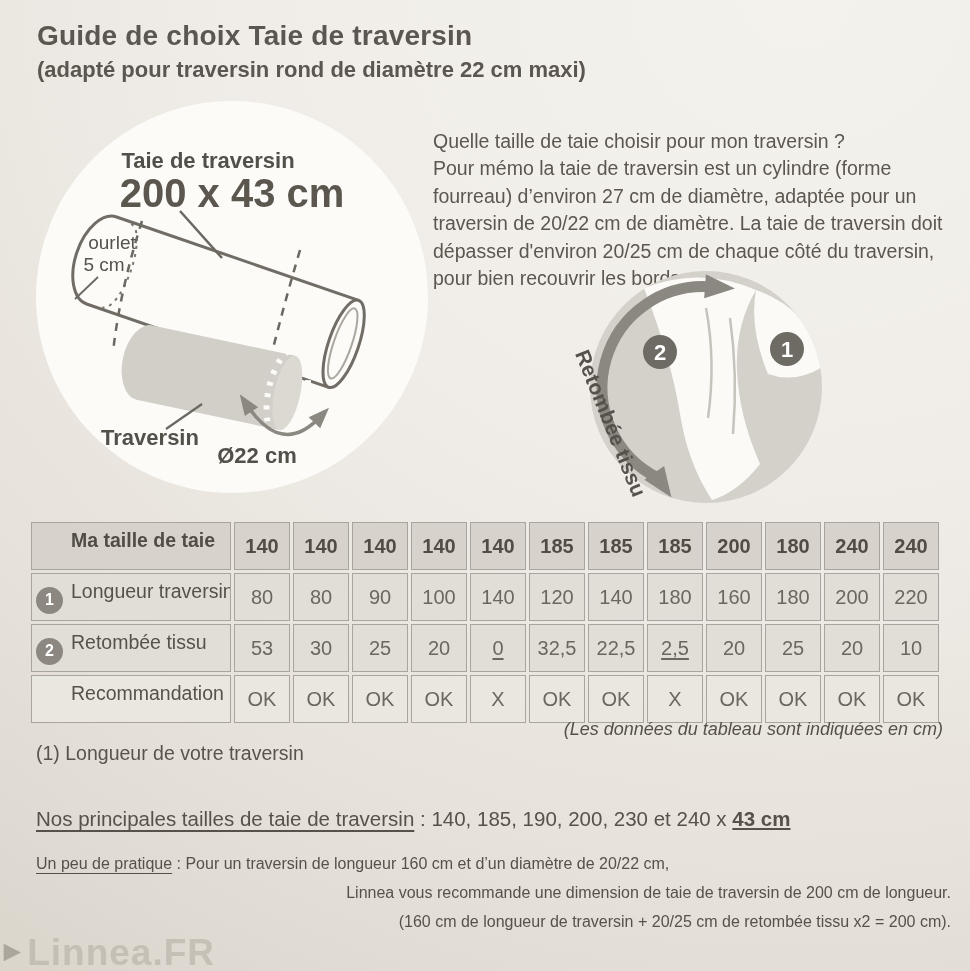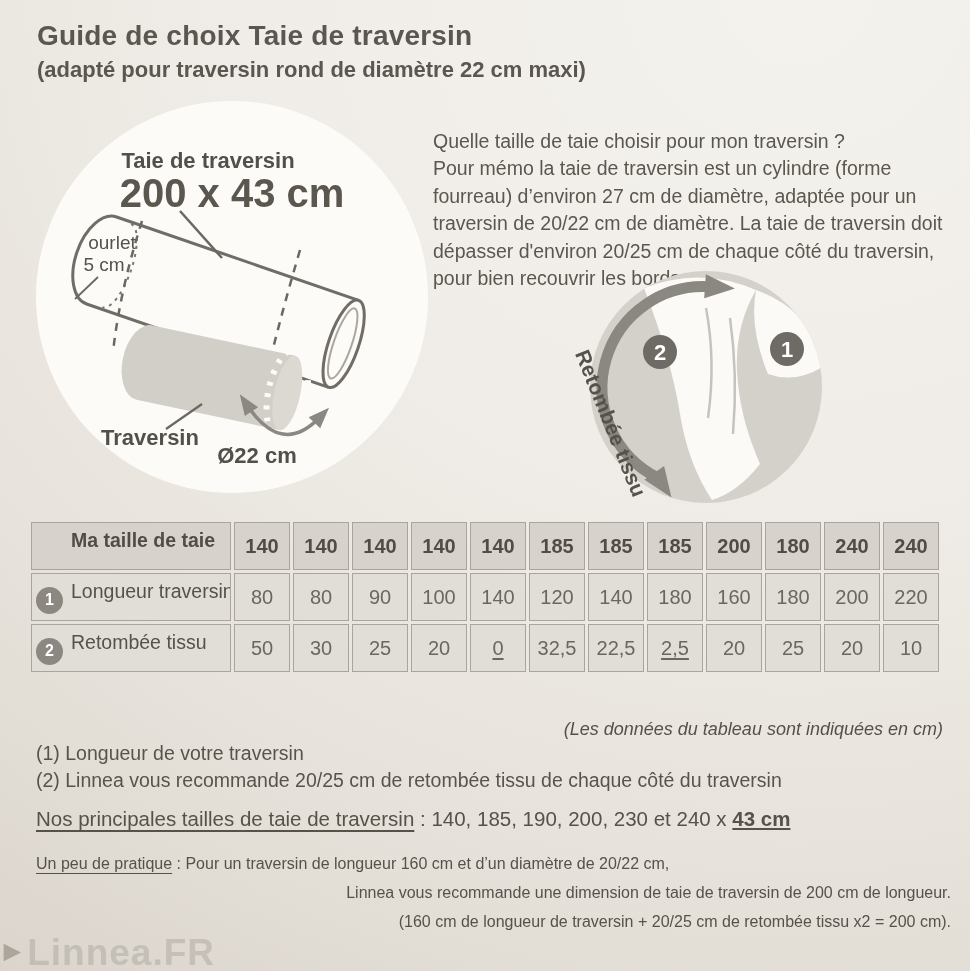--- a/index.html
+++ b/index.html
@@ -154,39 +154,53 @@
           <td class="">120</td>
           <td class="">140</td>
           <td class="">180</td>
           <td class="">160</td>
           <td class="">180</td>
           <td class="">200</td>
           <td class="">220</td>
         </tr>
         <tr class="r2">
           <td class="label-cell"><span class="badge">2</span><span>Retombée tissu</span></td>
-          <td class="">50</td>
+          <td class="">53</td>
           <td class="">30</td>
           <td class="">25</td>
           <td class="">20</td>
           <td class=""><span class="u">0</span></td>
           <td class="">32,5</td>
           <td class="">22,5</td>
           <td class=""><span class="u">2,5</span></td>
           <td class="">20</td>
           <td class="">25</td>
           <td class="">20</td>
           <td class="">10</td>
         </tr>
+        <tr class="r3">
+          <td class="label-cell"><span class="badge hidden">0</span><span>Recommandation</span></td>
+          <td class="">OK</td>
+          <td class="">OK</td>
+          <td class="">OK</td>
+          <td class="">OK</td>
+          <td class="x-cell">X</td>
+          <td class="">OK</td>
+          <td class="">OK</td>
+          <td class="x-cell">X</td>
+          <td class="">OK</td>
+          <td class="">OK</td>
+          <td class="">OK</td>
+          <td class="">OK</td>
+        </tr>
       </tbody>
   </table>
 
   <div class="unit-note">(Les données du tableau sont indiquées en cm)</div>
   <div class="fn1">(1) Longueur de votre traversin</div>
-  <div class="fn2">(2) Linnea vous recommande 20/25 cm de retombée tissu de chaque côté du traversin</div>
 
   <div class="sizes-line">
     <span class="u-lead">Nos principales tailles de taie de traversin</span><span> : </span><span>140, 185, 190, 200, 230 et 240 x </span><span class="b">43 cm</span>
   </div>
 
   <div class="practice">
     <span class="u-lead">Un peu de pratique</span><span> : Pour un traversin de longueur 160 cm et d’un diamètre de 20/22 cm,</span>
     <span class="l2">Linnea vous recommande une dimension de taie de traversin de 200 cm de longueur.</span>
     <span class="l3">(160 cm de longueur de traversin + 20/25 cm de retombée tissu x2 = 200 cm).</span>
   </div>

